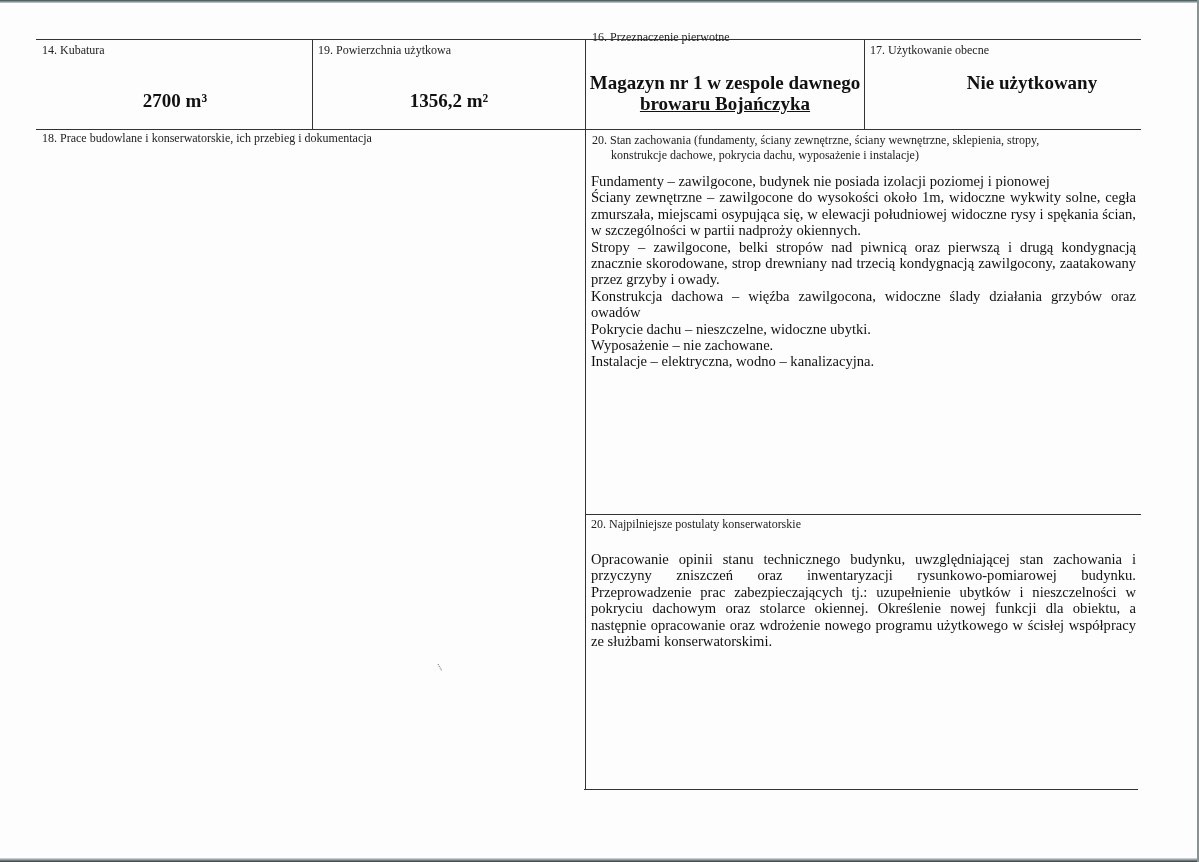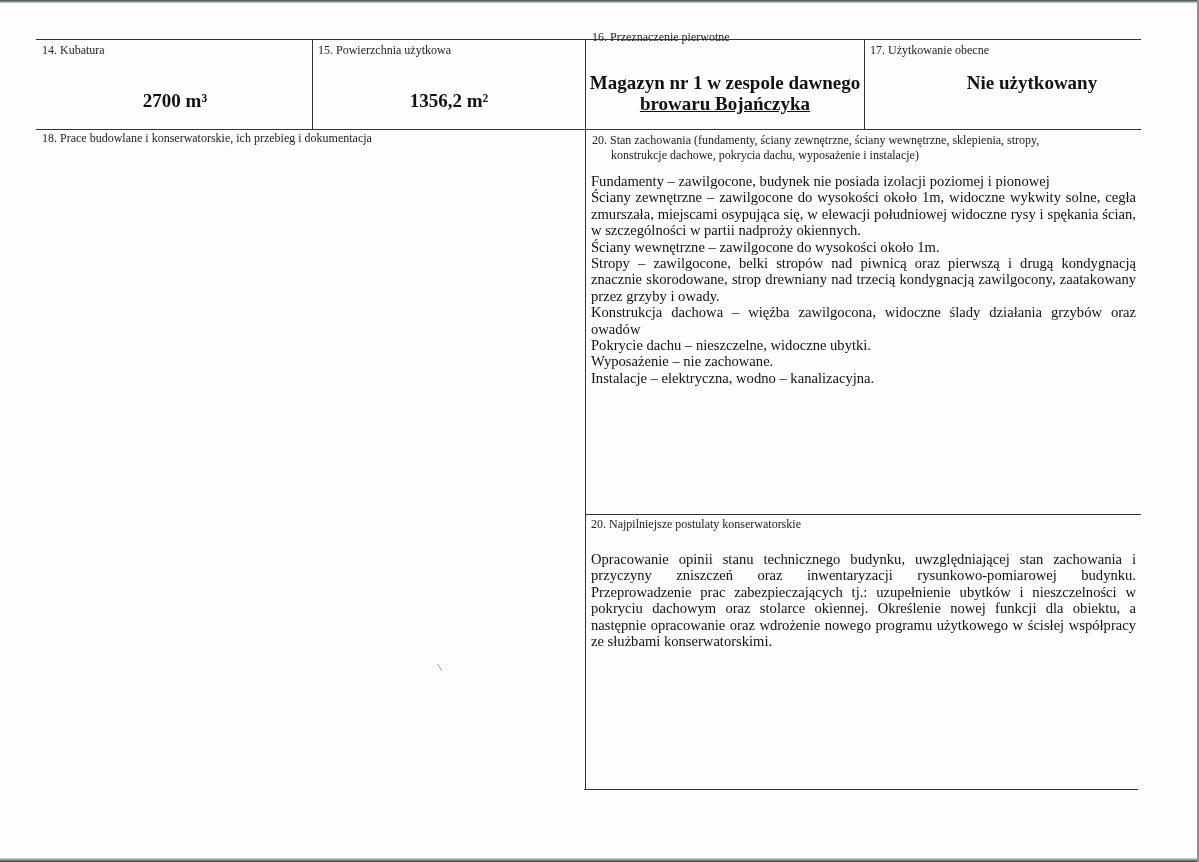--- a/index.html
+++ b/index.html
@@ -36,21 +36,21 @@
 <div class="vline" style="left:312px; top:39px; height:90px;"></div>
 <div class="vline" style="left:585px; top:39px; height:751px;"></div>
 <div class="vline" style="left:864px; top:39px; height:90px;"></div>
 
 <section>
   <div class="label" style="left:42px; top:43px;">14. Kubatura</div>
   <div class="big" style="left:40px; top:90px; width:270px;">2700 m³</div>
 </section>
 
 <section>
-  <div class="label" style="left:318px; top:43px;">15. Powierzchnia użytkowa</div>
+  <div class="label" style="left:318px; top:43px;">19. Powierzchnia użytkowa</div>
   <div class="big" style="left:314px; top:90px; width:270px;">1356,2 m²</div>
 </section>
 
 <section>
   <div class="label" style="left:592px; top:30px;">16. Przeznaczenie pierwotne</div>
   <div class="big" style="left:588px; top:72px; width:274px;">Magazyn nr 1 w zespole dawnego</div>
   <div class="big" style="left:588px; top:93px; width:274px;text-decoration:underline;">browaru Bojańczyka</div>
 </section>
 
 <section>
@@ -61,21 +61,20 @@
 <section>
   <div class="label" style="left:42px; top:131px;">18. Prace budowlane i konserwatorskie, ich przebieg i dokumentacja</div>
 </section>
 
 <section>
   <div class="label" style="left:592px; top:133px;">20. Stan zachowania (fundamenty, ściany zewnętrzne, ściany wewnętrzne, sklepienia, stropy,</div>
   <div class="label" style="left:611px; top:148px;">konstrukcje dachowe, pokrycia dachu, wyposażenie i instalacje)</div>
   <div class="body-text" style="left:591px; top:173px; width:545px;">
     <p>Fundamenty – zawilgocone, budynek nie posiada izolacji poziomej i pionowej</p>
     <p>Ściany zewnętrzne – zawilgocone do wysokości około 1m, widoczne wykwity solne, cegła zmurszała, miejscami osypująca się, w elewacji południowej widoczne rysy i spękania ścian, w szczególności w partii nadproży okiennych.</p>
-    <p>Ściany wewnętrzne – zawilgocone do wysokości około 1m.</p>
     <p>Stropy – zawilgocone, belki stropów nad piwnicą oraz pierwszą i drugą kondygnacją znacznie skorodowane, strop drewniany nad trzecią kondygnacją zawilgocony, zaatakowany przez grzyby i owady.</p>
     <p>Konstrukcja dachowa – więźba zawilgocona, widoczne ślady działania grzybów oraz owadów</p>
     <p>Pokrycie dachu – nieszczelne, widoczne ubytki.</p>
     <p>Wyposażenie – nie zachowane.</p>
     <p>Instalacje – elektryczna, wodno – kanalizacyjna.</p>
   </div>
 </section>
 
 <section>
   <div class="label" style="left:591px; top:517px;">20. Najpilniejsze postulaty konserwatorskie</div>

